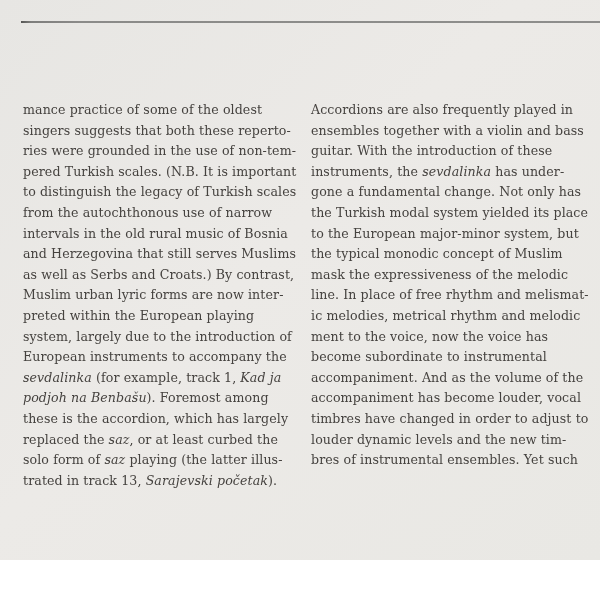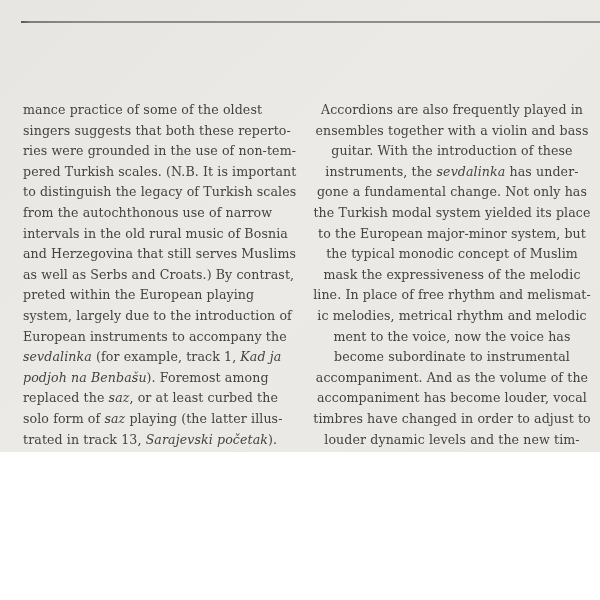--- a/index.html
+++ b/index.html
@@ -2,21 +2,21 @@
 <html><head>
 <meta charset="utf-8">
 <style>
   html, body {
     margin: 0;
     padding: 0;
   }
   .page {
     position: relative;
     width: 600px;
-    height: 452px;
+    height: 560px;
     background: linear-gradient(135deg, #e7e6e3 0%, #eceae7 45%, #e9e8e4 100%);
     overflow: hidden;
     font-family: "DejaVu Serif", serif;
   }
   .top-rule {
     position: absolute;
     left: 21px;
     right: 0;
     top: 21px;
     height: 2px;
@@ -41,21 +41,21 @@
   }
   .col {
     position: absolute;
     top: 100px;
     color: #45423f;
     font-size: 12.6px;
     line-height: 20.6px;
     letter-spacing: 0.1px;
   }
   .col-left  { left: 23px;  width: 272px; }
-  .col-right { left: 311px; width: 282px; text-align: center; }
+  .col-right { left: 311px; width: 282px; }
   .line {
     white-space: nowrap;
   }
   .seg.italic {
     font-style: italic;
   }
 </style>
 </head>
 <body>
 
@@ -64,25 +64,27 @@
   <div class="col col-left">
       <div class="line"><span class="seg">mance practice of some of the oldest</span></div>
       <div class="line"><span class="seg">singers suggests that both these reperto-</span></div>
       <div class="line"><span class="seg">ries were grounded in the use of non-tem-</span></div>
       <div class="line"><span class="seg">pered Turkish scales. (N.B. It is important</span></div>
       <div class="line"><span class="seg">to distinguish the legacy of Turkish scales</span></div>
       <div class="line"><span class="seg">from the autochthonous use of narrow</span></div>
       <div class="line"><span class="seg">intervals in the old rural music of Bosnia</span></div>
       <div class="line"><span class="seg">and Herzegovina that still serves Muslims</span></div>
       <div class="line"><span class="seg">as well as Serbs and Croats.) By contrast,</span></div>
+      <div class="line"><span class="seg">Muslim urban lyric forms are now inter-</span></div>
       <div class="line"><span class="seg">preted within the European playing</span></div>
       <div class="line"><span class="seg">system, largely due to the introduction of</span></div>
       <div class="line"><span class="seg">European instruments to accompany the</span></div>
       <div class="line"><span class="seg italic">sevdalinka</span><span class="seg"> (for example, track 1, </span><span class="seg italic">Kad ja</span></div>
       <div class="line"><span class="seg italic">podjoh na Benbašu</span><span class="seg">). Foremost among</span></div>
+      <div class="line"><span class="seg">these is the accordion, which has largely</span></div>
       <div class="line"><span class="seg">replaced the </span><span class="seg italic">saz</span><span class="seg">, or at least curbed the</span></div>
       <div class="line"><span class="seg">solo form of </span><span class="seg italic">saz</span><span class="seg"> playing (the latter illus-</span></div>
       <div class="line"><span class="seg">trated in track 13, </span><span class="seg italic">Sarajevski početak</span><span class="seg">).</span></div>
     </div>
   <div class="col col-right">
       <div class="line"><span class="seg">Accordions are also frequently played in</span></div>
       <div class="line"><span class="seg">ensembles together with a violin and bass</span></div>
       <div class="line"><span class="seg">guitar. With the introduction of these</span></div>
       <div class="line"><span class="seg">instruments, the </span><span class="seg italic">sevdalinka</span><span class="seg"> has under-</span></div>
       <div class="line"><span class="seg">gone a fundamental change. Not only has</span></div>

